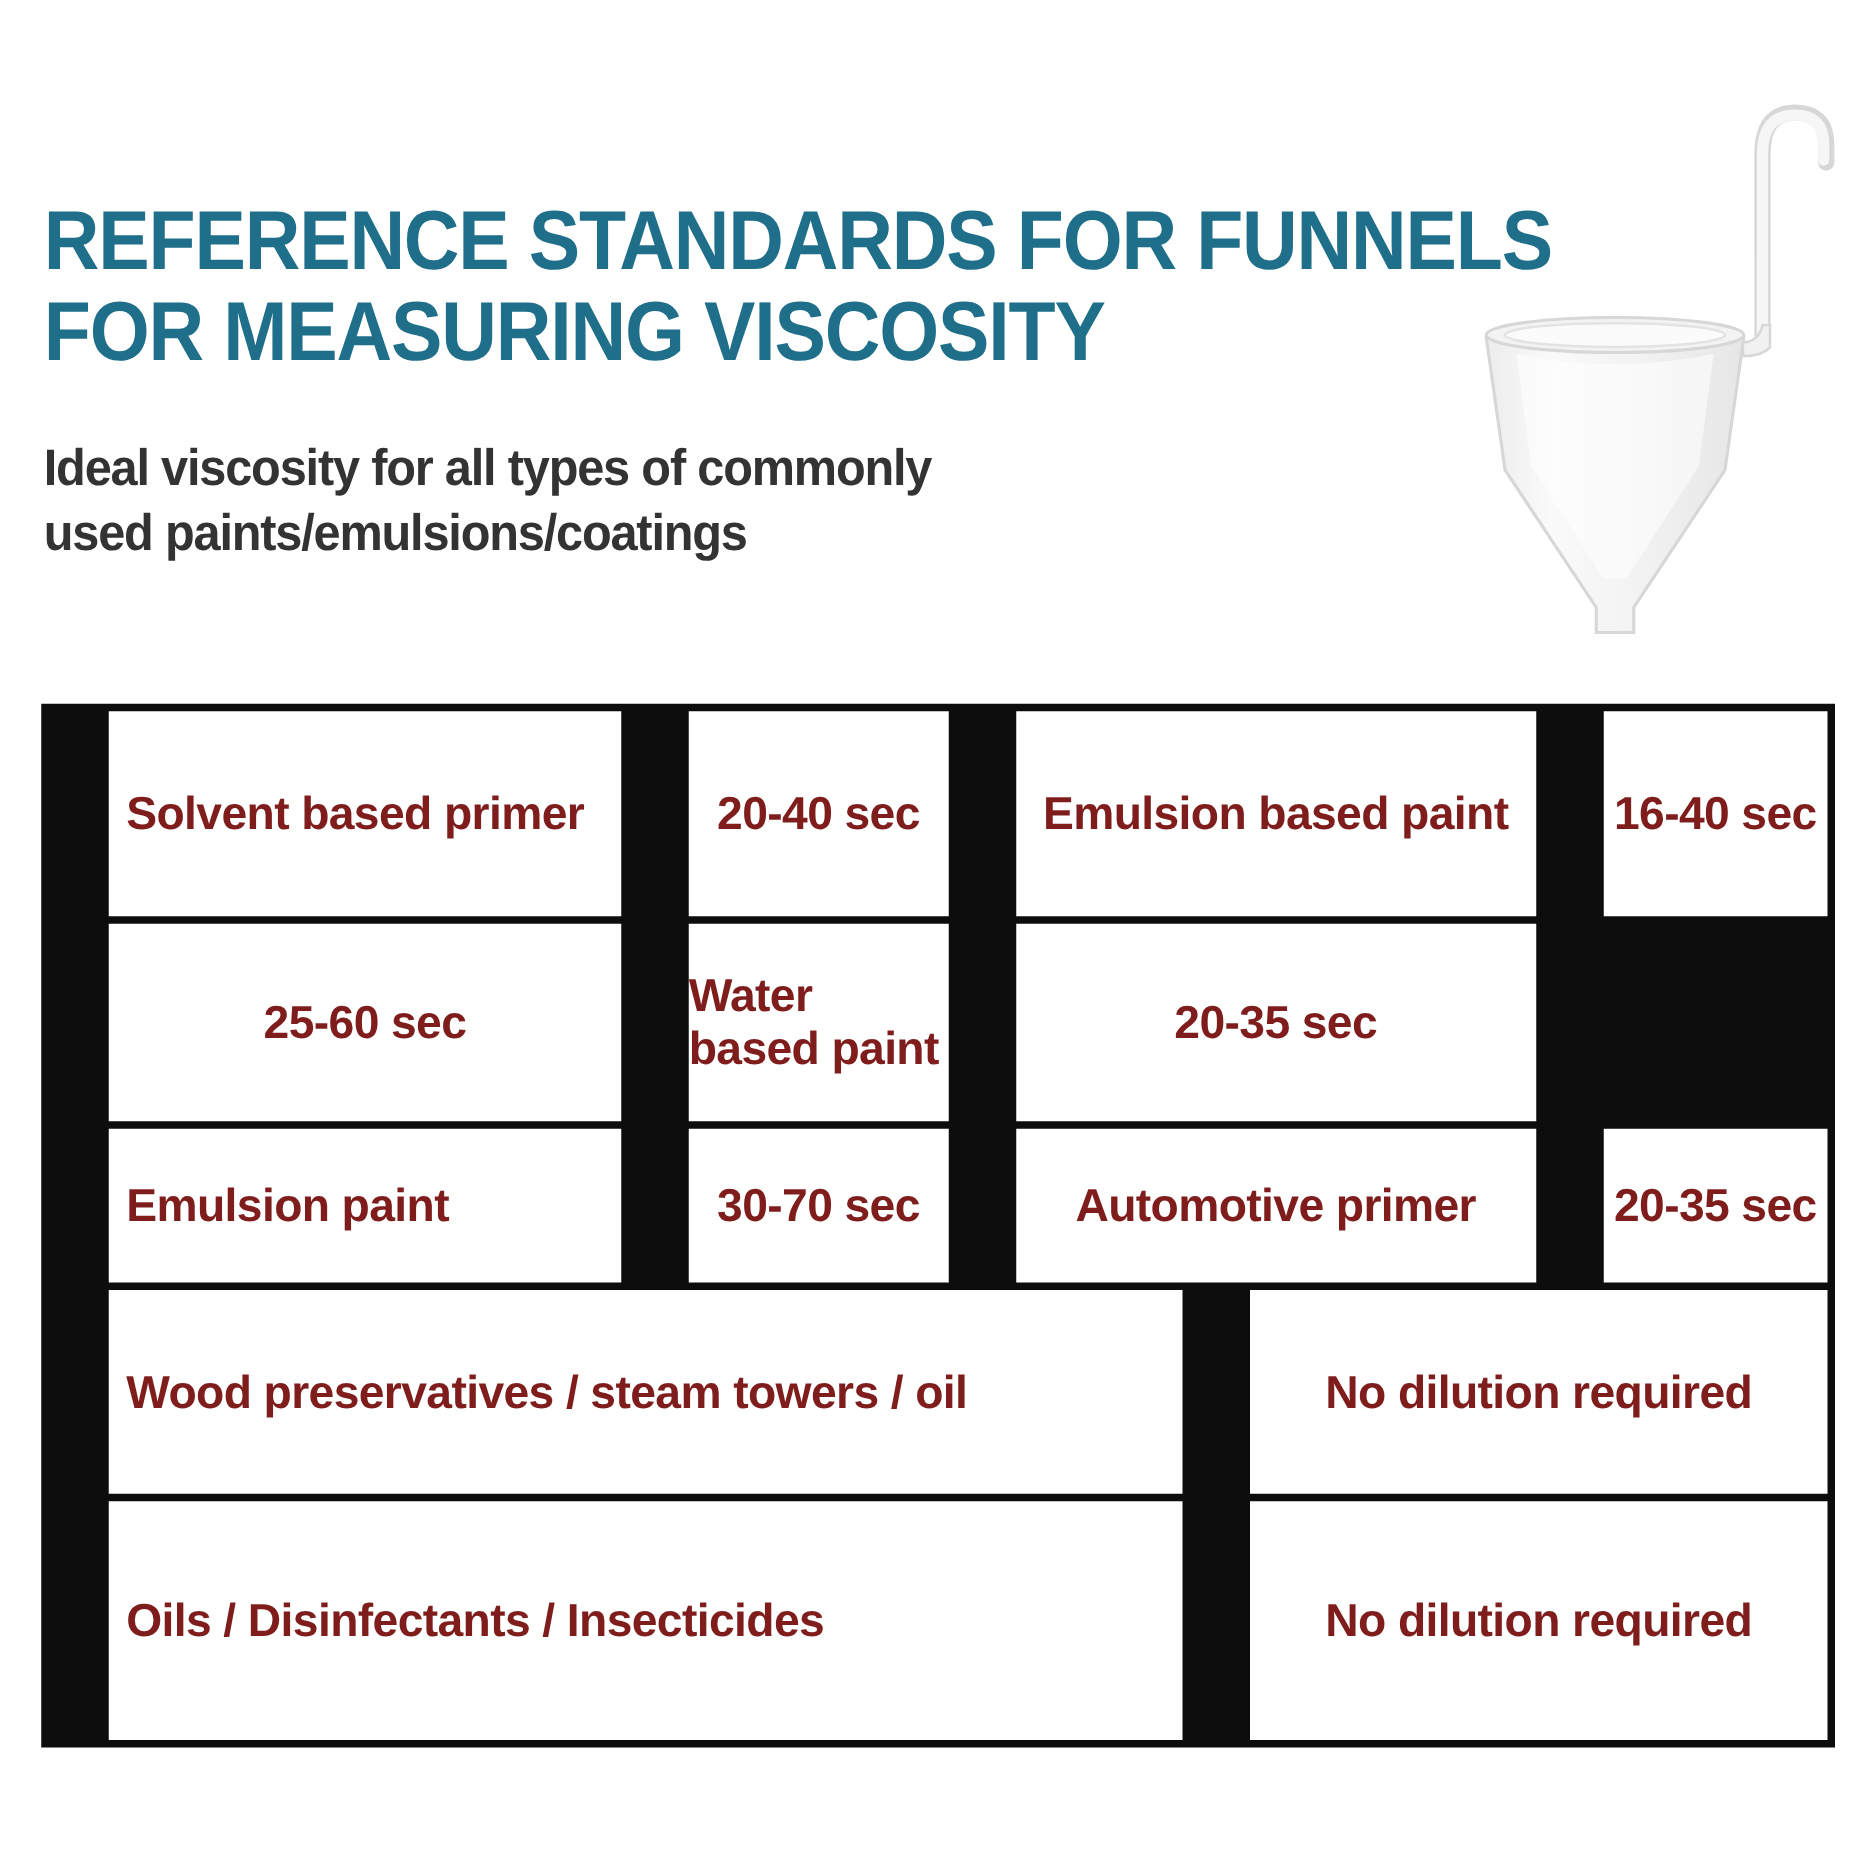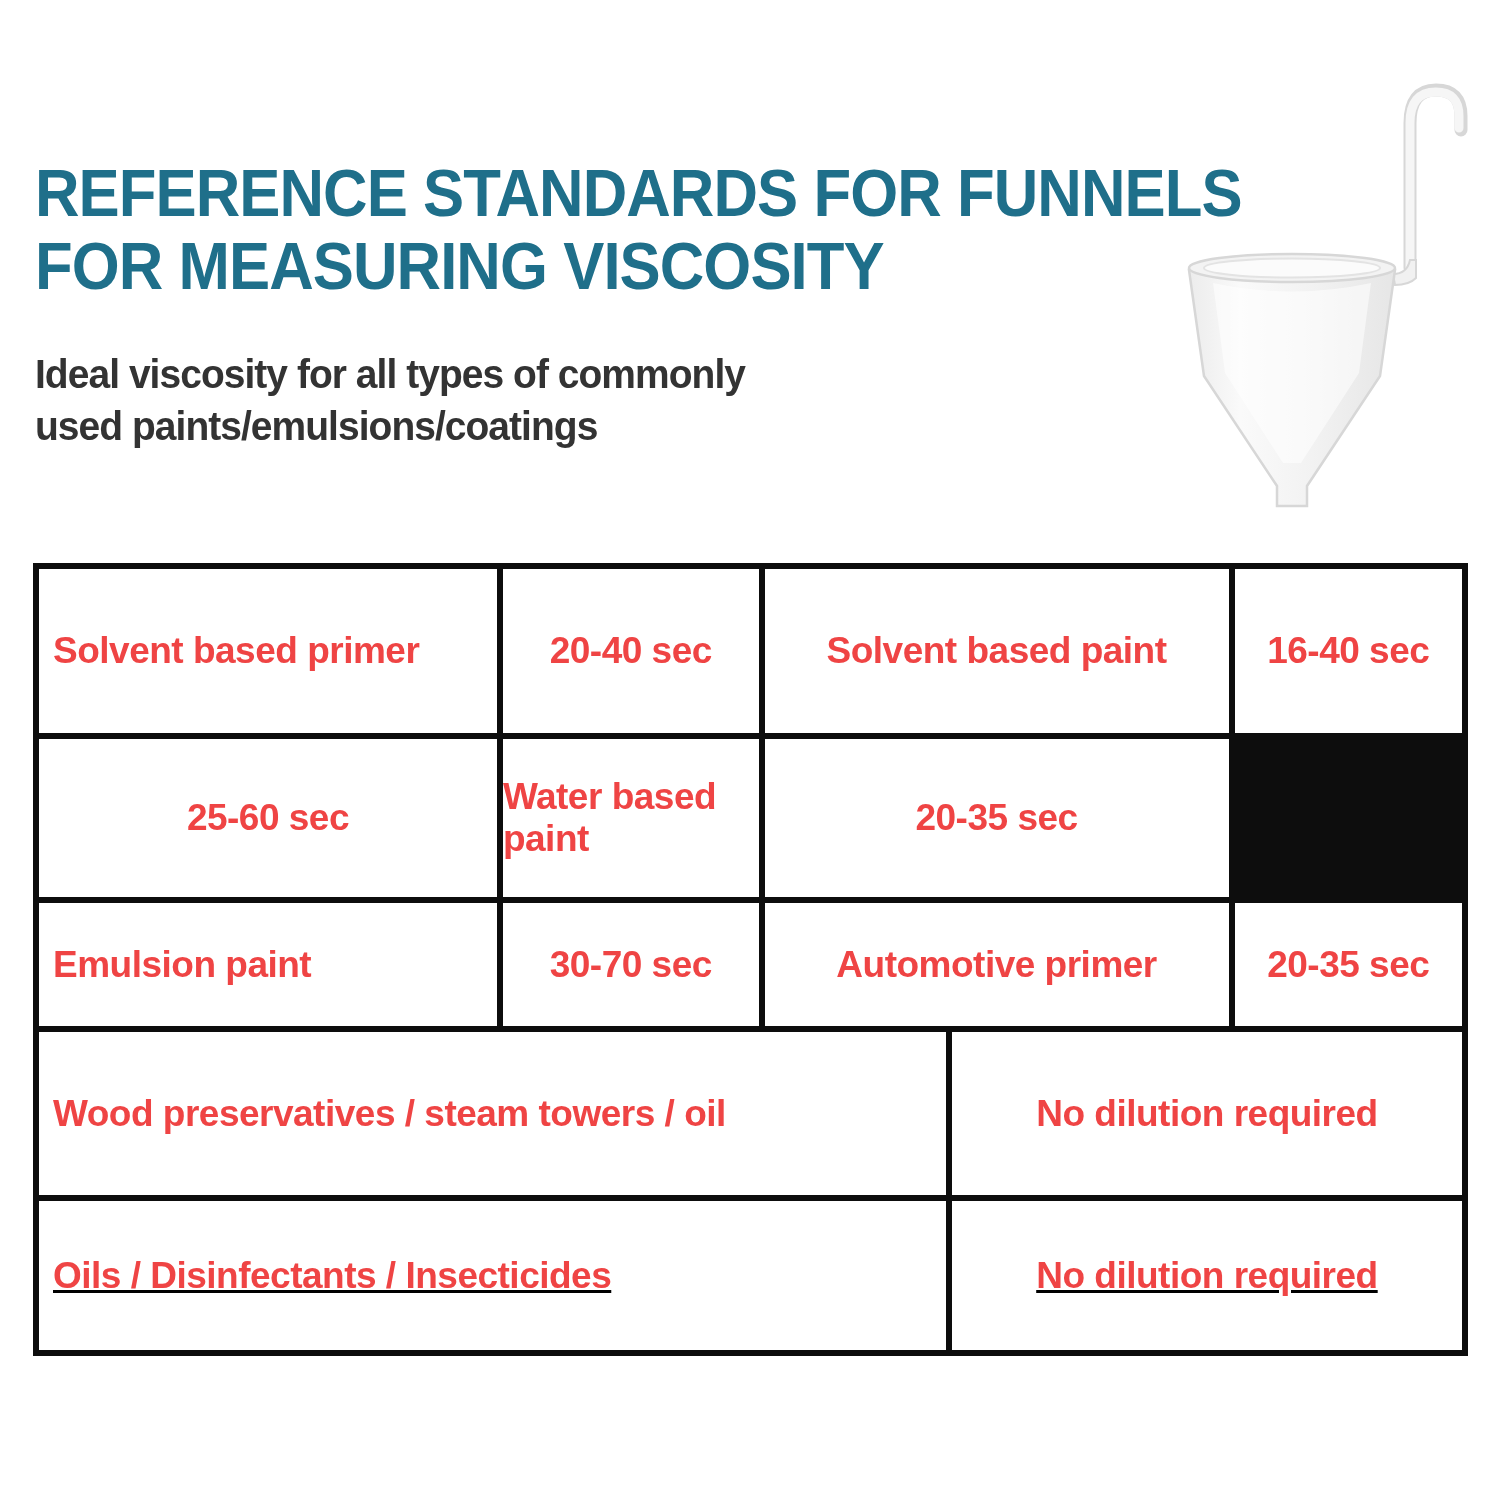--- a/index.html
+++ b/index.html
@@ -71,30 +71,31 @@
   .t-row {
     display: grid;
     gap: 6px;
   }
   .t-row.cols4 { grid-template-columns: 455fr 254fr 461fr 226fr; }
   .t-row.cols2 { grid-template-columns: 905fr 509fr; }
   .t-row.h1 { height: 164px; }
   .t-row.h2 { height: 158px; }
   .t-row.h3 { height: 123px; }
   .t-row.h4 { height: 163px; }
-  .t-row.h5 { height: 149px; text-decoration: underline; }
+  .t-row.h5 { height: 191px; }
   .cell {
     background: #ffffff;
     display: flex;
     align-items: center;
-    color: #ef4444;
+    color: #7f1d1d;
     font-size: 37px;
     font-weight: bold;
     letter-spacing: -0.5px;
     overflow: hidden;
+    margin-left: 48px;
   }
   .cell.left   { justify-content: flex-start; padding-left: 14px; }
   .cell.center { justify-content: center; }
 </style>
 </head>
 <body>
 
 <div id="canvas">
 
   <div class="title">
@@ -130,21 +131,21 @@
 
       <path d="M 30 205 L 42 295 L 100 385 L 118 385 L 176 295 L 188 205 Q 109 222 30 205 Z" fill="#ffffff" opacity="0.55"></path>
     </svg>
   </div>
 
   <div class="vis-table">
 
     <div class="t-row cols4 h1">
       <div class="cell left">Solvent based primer</div>
       <div class="cell center">20-40 sec</div>
-      <div class="cell center">Solvent based paint</div>
+      <div class="cell center">Emulsion based paint</div>
       <div class="cell center">16-40 sec</div>
     </div>
 
     <div class="t-row cols4 h2">
       <div class="cell center">25-60 sec</div>
       <div class="cell center">Water based paint</div>
       <div class="cell center">20-35 sec</div>
     </div>
 
     <div class="t-row cols4 h3">

